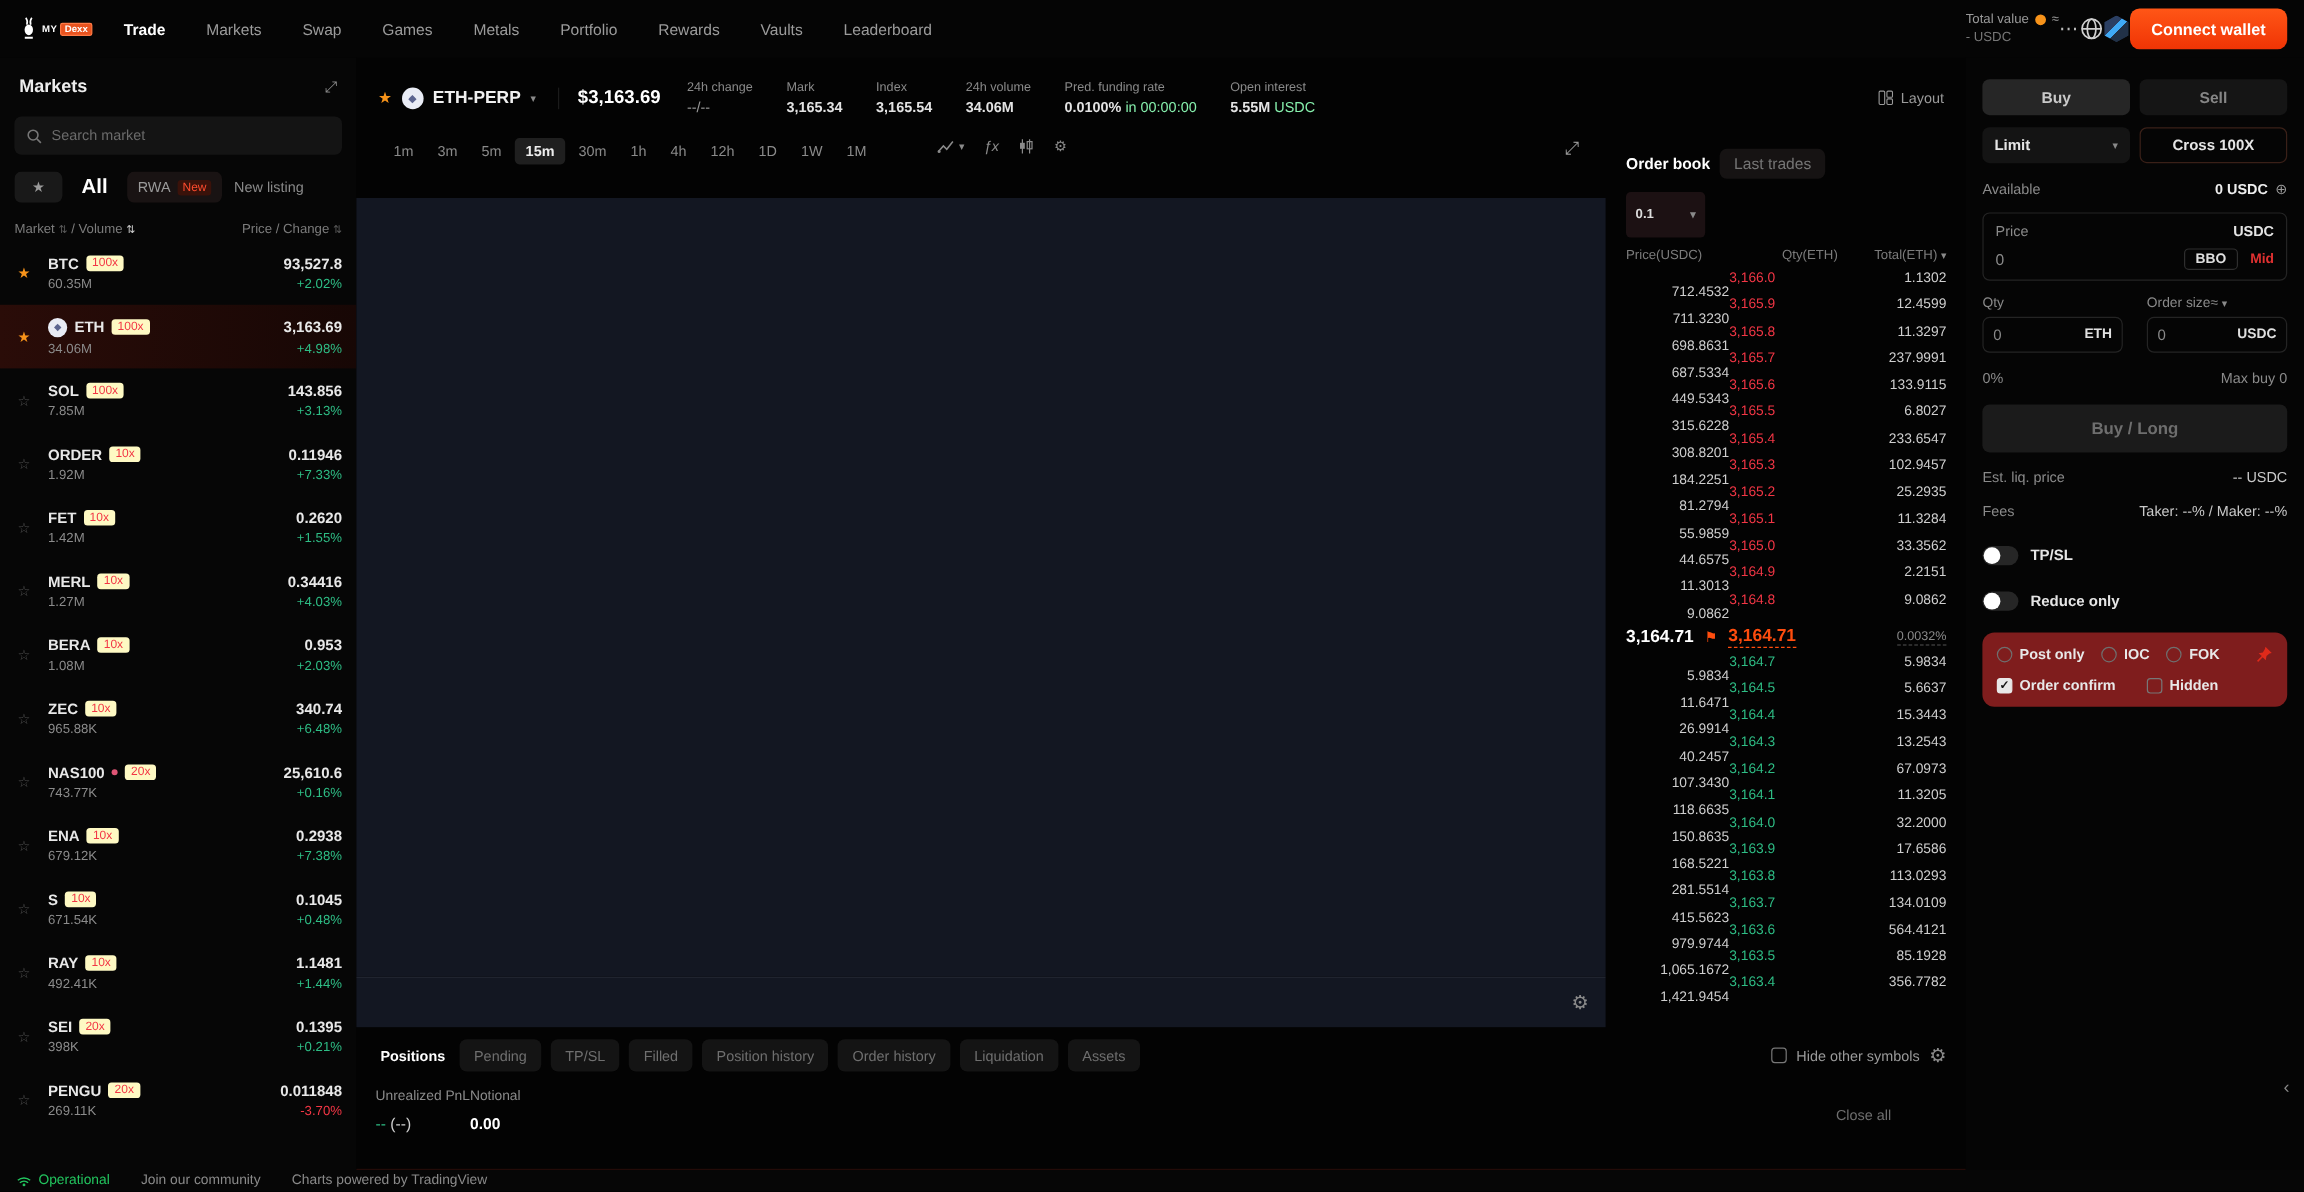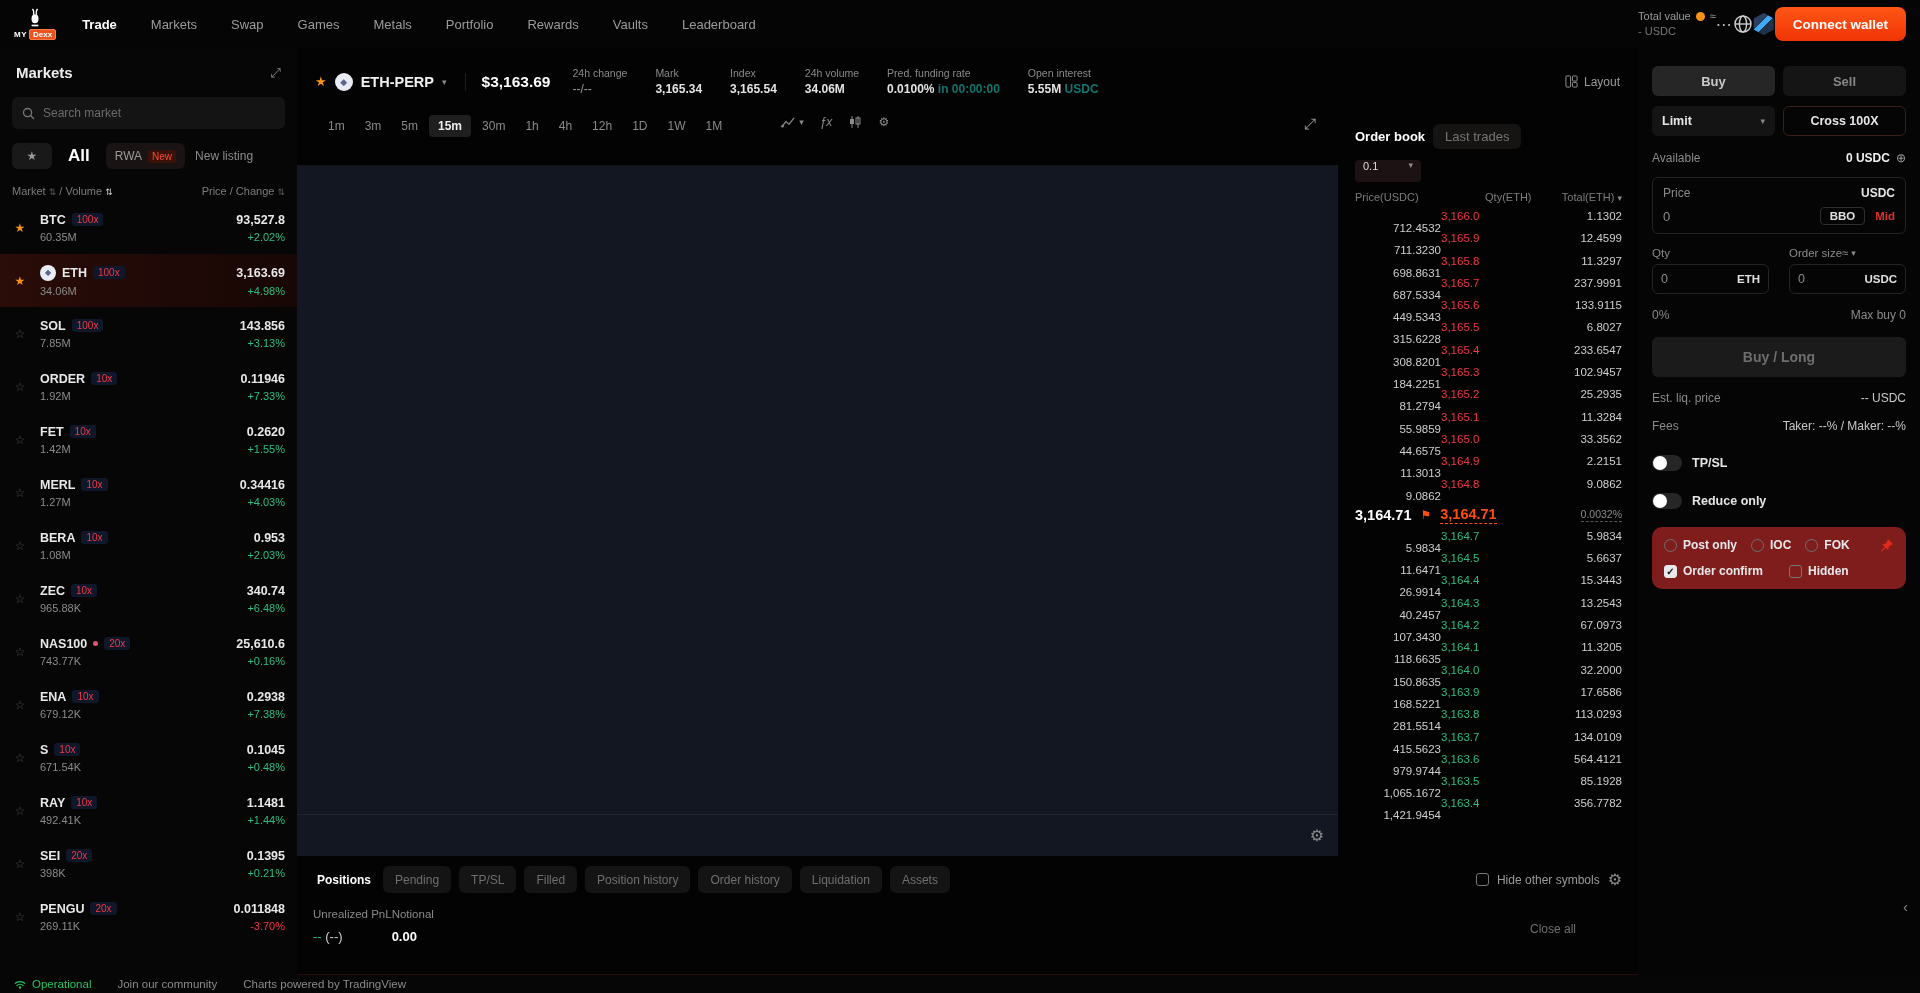--- a/index.html
+++ b/index.html
@@ -2,21 +2,21 @@
 <html><head>
 <meta charset="utf-8">
 <style>
   *{margin:0;padding:0;box-sizing:border-box}
   html,body{width:1920px;height:993px;background:#030303;overflow:hidden;
     font-family:"Liberation Sans",sans-serif;color:#ddd;-webkit-font-smoothing:antialiased}
   svg{display:block}
 
   
   #topnav{position:absolute;left:0;top:0;width:1920px;height:48px;display:flex;align-items:center;padding:0 14px;background:#050505}
-  .logo{display:flex;flex-direction:column;align-items:center;gap:1px;margin-right:26px}
+  .logo{display:flex;align-items:center;gap:1px;margin-right:26px}
   .logo-row{display:flex;align-items:center;gap:2px}
   .logo-my{font-size:8px;font-weight:700;color:#fff;letter-spacing:.5px}
   .logo-badge{font-size:8px;font-weight:700;color:#fff;background:#e8531f;border:1px solid #ff7a45;padding:0 3px;border-radius:2px}
   .nav-items{display:flex;gap:34px}
   .nav-item{font-size:13px;color:#9b9b9b;cursor:pointer}
   .nav-item.f-active{color:#fff;font-weight:700}
   .tn-right{margin-left:auto;display:flex;align-items:center;}
   .totval{text-align:left;line-height:1.35}
   .totval-l1{font-size:11px;color:#9a9a9a;display:flex;align-items:center;gap:5px}
   .coin-dot{width:9px;height:9px;border-radius:50%;background:#f7931a;display:inline-block}
@@ -32,21 +32,21 @@
   #mh{position:absolute;left:297px;top:48px;width:1341px;height:67px;display:flex;align-items:center;padding:0 18px;gap:16px}
   .mh-sym{display:flex;align-items:center;gap:8px;padding-right:18px;border-right:1px solid #1b1b1b}
   .star-or{color:#f7931a;font-size:13px}
   .eth-coin{width:18px;height:18px;border-radius:50%;background:#e9ecf5;color:#5c6590;font-size:9px;display:inline-flex;align-items:center;justify-content:center}
   .mh-name{font-size:14.5px;font-weight:700;color:#f0f0f0}
   .caret{color:#8a8a8a;font-size:9px}
   .mh-price{font-size:15.5px;font-weight:700;color:#fff;padding-right:6px}
   .mh-stats{display:flex;gap:28px}
   .stat .sl{font-size:10.5px;color:#8a8a8a;margin-bottom:3px}
   .stat .sv{font-size:12px;font-weight:700;color:#e3e3e3}
-  .stat .sx{font-weight:700;color:#0f766e}
+  .stat .sx{font-weight:400;color:#86efac}
   .stat.f-dim .sv{color:#9a9a9a;font-weight:400}
   .mh-layout{margin-left:auto;display:flex;align-items:center;gap:6px;color:#9a9a9a;font-size:12px;cursor:pointer}
 
   
   #sidebar{position:absolute;left:0;top:48px;width:297px;height:927px;overflow:hidden;background:#060606}
   .side-head{display:flex;justify-content:space-between;align-items:center;padding:16px 16px 8px}
   .side-title{font-size:15px;font-weight:700;color:#ededed}
   .exp{color:#8a8a8a;font-size:13px;cursor:pointer}
   .search{margin:8px 12px 0;height:32px;background:#141414;border-radius:6px;display:flex;align-items:center;gap:8px;padding:0 10px}
   .search input{flex:1;background:none;border:none;outline:none;color:#bbb;font-size:12px;font-family:inherit}
@@ -62,21 +62,21 @@
   .sort{font-size:9px;color:#5a5a5a}
   .sort.on{color:#cfcfcf}
   .mrow{display:flex;align-items:center;height:53px;padding-right:12px;cursor:pointer}
   .mrow .star{width:40px;text-align:center;font-size:12px;color:#4f4f4f}
   .mrow .star::before{content:"☆"}
   .mrow.f-fav .star{color:#f7931a}
   .mrow.f-fav .star::before{content:"★"}
   .mmain{flex:1;min-width:0}
   .l1{display:flex;align-items:center;gap:6px}
   .sym{font-size:12.5px;font-weight:700;color:#e8e8e8}
-  .lev{font-size:10px;color:#f23645;background:#0f172a;border-radius:3px;padding:1px 5px}
+  .lev{font-size:10px;color:#f23645;background:#fef9c3;border-radius:3px;padding:1px 5px}
   .ndot{display:none;width:5px;height:5px;border-radius:50%;background:#e05575}
   .mrow.f-dot .ndot{display:inline-block}
   .mcoin{display:none;width:16px;height:16px;border-radius:50%;background:#e9ecf5;color:#5c6590;font-size:8px;align-items:center;justify-content:center}
   .mrow.f-icon .mcoin{display:inline-flex}
   .mprice{margin-left:auto;font-size:12.5px;font-weight:700;color:#e8e8e8}
   .l2{display:flex;justify-content:space-between;margin-top:4px;font-size:11px;color:#8b8b8b}
   .chg{color:#2ebd85}
   .mrow.f-down .chg{color:#f23645}
   .mrow.f-selected{background:linear-gradient(90deg,#2a0c08,#170705)}
 
@@ -90,21 +90,21 @@
   .fx{font-size:12px;font-style:italic}
   .chart-expand{margin-left:auto;color:#9a9a9a;font-size:15px;cursor:pointer}
   .chart-body{flex:1;background:#131722}
   .chart-strip{height:42px;background:#131722;border-top:1px solid rgba(255,255,255,.06);display:flex;align-items:center;justify-content:flex-end;padding:0 14px;color:#8a8a8a}
 
   
   #ob{position:absolute;left:1345px;top:115px;width:287px;height:741px;display:flex;flex-direction:column;overflow:hidden}
   .ob-tabs{display:flex;align-items:center;gap:8px;padding:9px 10px 7px}
   .ob-tab{font-size:13px;color:#fff;font-weight:600;cursor:pointer}
   .ob-tab.alt{font-weight:400;color:#757575;background:#161313;border-radius:6px;padding:5px 12px}
-  .tick{margin:4px 10px 2px;width:66px;height:22px;background:#1c1113;border-radius:4px;display:flex;align-items:flex-start;justify-content:space-between;padding:0 8px;font-size:11px;font-weight:400;color:#ddd;cursor:pointer}
+  .tick{margin:4px 10px 2px;width:66px;height:38px;background:#1c1113;border-radius:4px;display:flex;align-items:center;justify-content:space-between;padding:0 8px;font-size:11px;font-weight:700;color:#ddd;cursor:pointer}
   .ob-head{display:grid;grid-template-columns:86px 1fr 1fr;padding:7px 10px;color:#7c7c7c;font-size:11px}
   .ob-head .r{text-align:right}
   .ob-side{display:flex;flex-direction:column}
   .ob-row{position:relative;display:grid;grid-template-columns:86px 1fr 1fr;align-items:center;height:22.3px;padding:0 10px;font-size:11.5px;cursor:pointer}
   .ob-row span{position:relative;z-index:1}
   .obq,.obt{text-align:right;color:#cfcfcf}
   .asks .obp{color:#f23645}
   .bids .obp{color:#2ebd85}
   .depth{position:absolute;right:0;top:1.5px;bottom:1.5px;z-index:0}
   .asks .depth{background:rgba(242,54,69,.16)}

